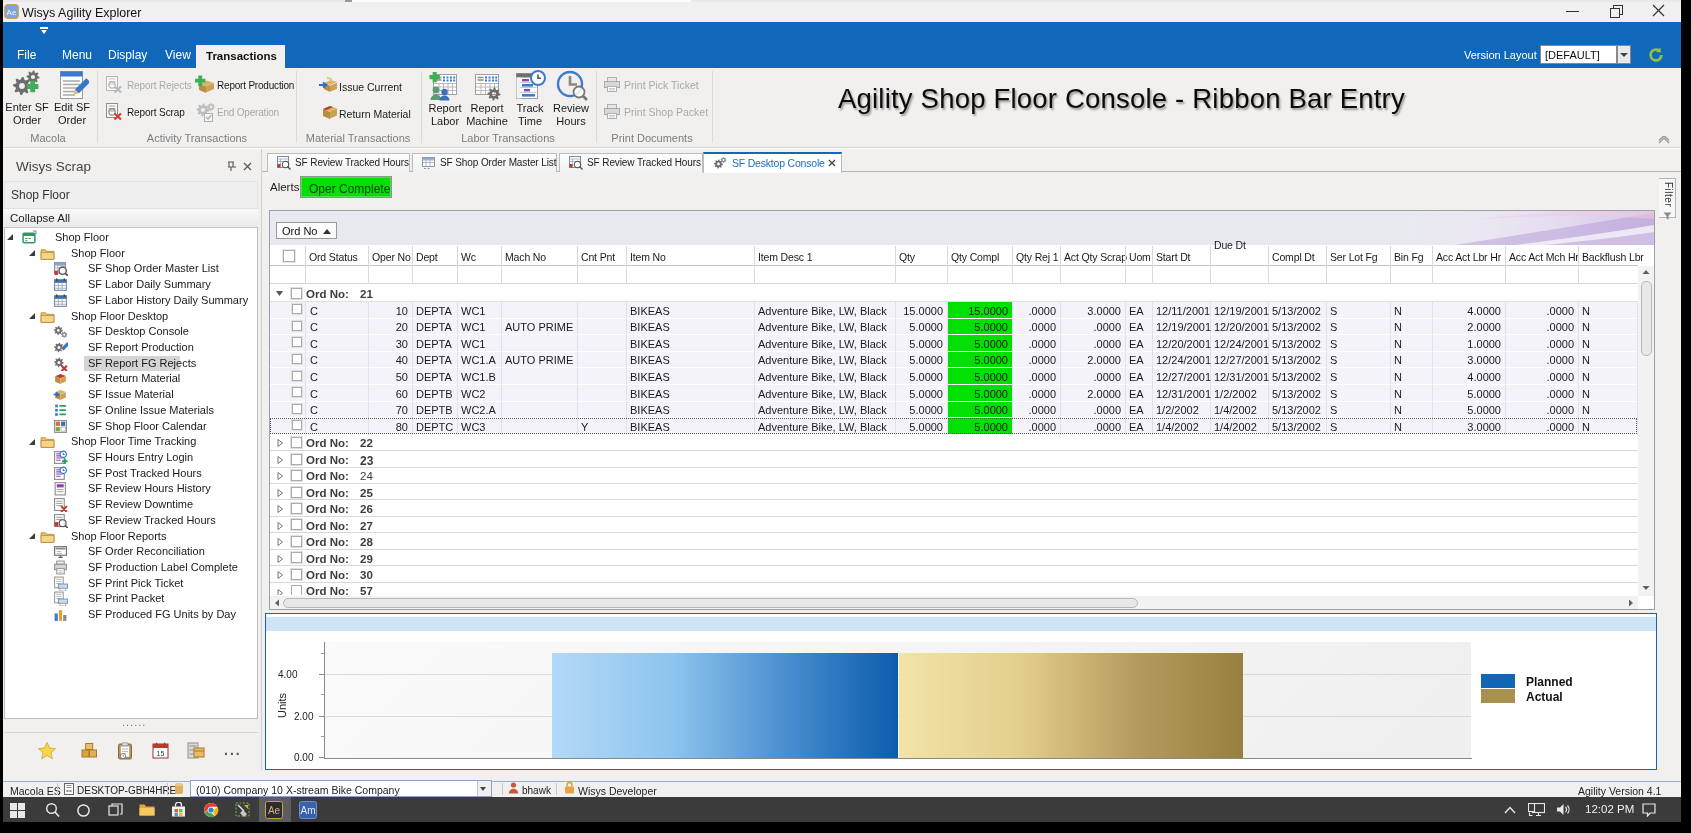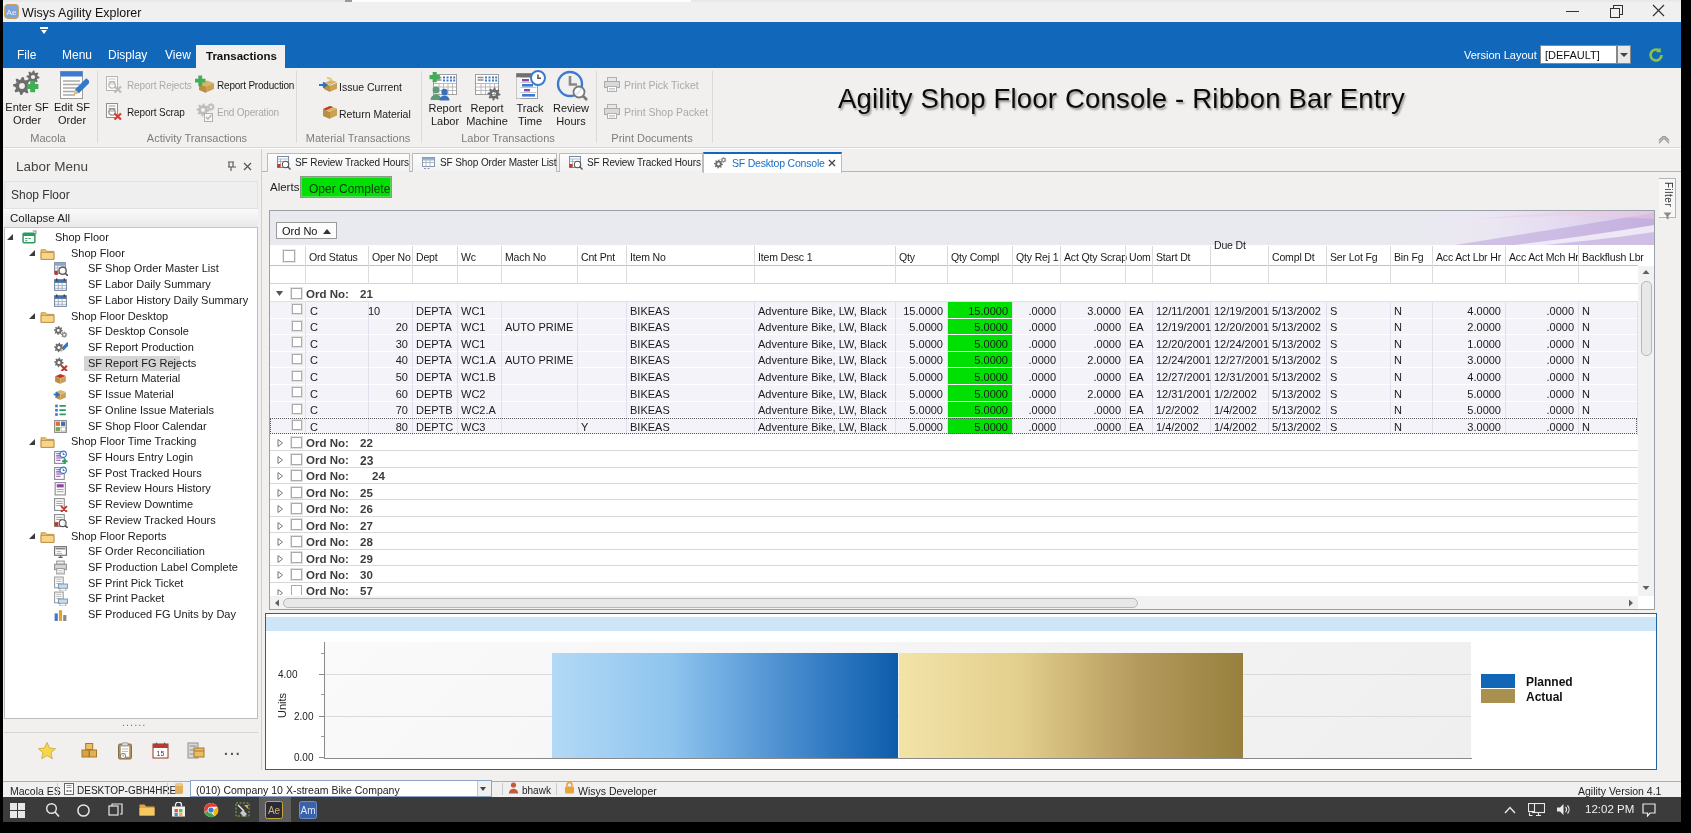--- a/index.html
+++ b/index.html
@@ -209,21 +209,21 @@
  <path d="M5 11.5 h6 M5 13 h6" stroke="#c9c9c9"></path>
 </svg>
 <div class="a tx" style="left:624px;top:106px;font-size:10.5px;color:#a9a9a9">Print Shop Packet</div>
 <div class="a tx" style="left:838px;top:83px;font-size:27.5px;letter-spacing:-0.1px;color:#0b0b0b;text-shadow:1.5px 2px 2px rgba(90,80,80,0.55);letter-spacing:0.2px">Agility Shop Floor Console - Ribbon Bar Entry</div>
 <svg class="a" style="left:1658px;top:136px" width="12" height="8" viewBox="0 0 12 8">
  <path d="M1 7 L6 2 L11 7" fill="none" stroke="#9a9a9a" stroke-width="1.4"></path>
     <path d="M1 4.5 L6 -0.5 L11 4.5" fill="none" stroke="#9a9a9a" stroke-width="1.4"></path>
 </svg>
 
 <div class="a" style="left:0;top:149px;width:262px;height:621px;background:#f1f0ef;border-right:1px solid #cfcfcf"></div>
-<div class="a tx" style="left:16px;top:159px;font-size:13.5px;color:#444">Labor Menu</div>
+<div class="a tx" style="left:16px;top:159px;font-size:13.5px;color:#444">Wisys Scrap</div>
 <svg class="a" style="left:226px;top:161px" width="10" height="11" viewBox="0 0 10 11">
     <path d="M2 1 h6 M3 1 v5 h4 v-5 M2 6 h8 M5 6 v4" stroke="#555" stroke-width="1.1" fill="none"></path>
   </svg>
 <svg class="a" style="left:243px;top:162px" width="9" height="9" viewBox="0 0 9 9">
     <path d="M1 1 L8 8 M8 1 L1 8" stroke="#555" stroke-width="1.2"></path>
   </svg>
 <div class="a" style="left:4px;top:181px;width:254px;height:28px;background:#f0efef;border:1px solid #e2e2e2"></div>
 <div class="a tx" style="left:11px;top:188px;font-size:12px;color:#333">Shop Floor</div>
 <div class="a" style="left:4px;top:209px;width:254px;height:510px;background:#fff;border:1px solid #bdbdbd"></div>
 <div class="a" style="left:4px;top:209px;width:254px;height:19px;background:linear-gradient(#fafafa,#e9e9e9);border-bottom:1px solid #c6c6c6"></div>
@@ -609,21 +609,21 @@
 <div class="a" style="left:1268px;top:302.0px;width:1px;height:16.6px;background:#e2e0ec"></div>
 <div class="a" style="left:1326px;top:302.0px;width:1px;height:16.6px;background:#e2e0ec"></div>
 <div class="a" style="left:1390px;top:302.0px;width:1px;height:16.6px;background:#e2e0ec"></div>
 <div class="a" style="left:1432px;top:302.0px;width:1px;height:16.6px;background:#e2e0ec"></div>
 <div class="a" style="left:1505px;top:302.0px;width:1px;height:16.6px;background:#e2e0ec"></div>
 <div class="a" style="left:1578px;top:302.0px;width:1px;height:16.6px;background:#e2e0ec"></div>
 <div class="a" style="left:1637px;top:302.0px;width:1px;height:16.6px;background:#e2e0ec"></div>
 <div class="a" style="left:948px;top:302.0px;width:64px;height:15.6px;background:#00e103"></div>
 <div class="a" style="left:292px;top:304.2px;width:10px;height:10px;background:#fff;border:1px solid #ababab;box-shadow:0 0 0 1px #e0e0e0"></div>
 <div class="a tx" style="left:310px;top:304.6px;font-size:11px;color:#1a1a1a">C</div>
-<div class="a tx" style="left:368px;top:304.6px;width:40px;text-align:left;font-size:11px;color:#1a1a1a">10</div>
+<div class="a tx" style="left:368px;top:304.6px;width:40px;text-align:right;font-size:11px;color:#1a1a1a">10</div>
 <div class="a tx" style="left:416px;top:304.6px;font-size:11px;color:#1a1a1a">DEPTA</div>
 <div class="a tx" style="left:461px;top:304.6px;font-size:11px;color:#1a1a1a">WC1</div>
 <div class="a tx" style="left:505px;top:304.6px;font-size:11px;color:#1a1a1a"></div>
 <div class="a tx" style="left:581px;top:304.6px;font-size:11px;color:#1a1a1a"></div>
 <div class="a tx" style="left:630px;top:304.6px;font-size:11px;color:#1a1a1a">BIKEAS</div>
 <div class="a tx" style="left:758px;top:304.6px;font-size:11px;color:#1a1a1a">Adventure Bike, LW, Black</div>
 <div class="a tx" style="left:895px;top:304.6px;width:48px;text-align:right;font-size:11px;color:#1a1a1a">15.0000</div>
 <div class="a tx" style="left:947px;top:304.6px;width:61px;text-align:right;font-size:11px;color:#1a1a1a">15.0000</div>
 <div class="a tx" style="left:1012px;top:304.6px;width:44px;text-align:right;font-size:11px;color:#1a1a1a">.0000</div>
 <div class="a tx" style="left:1060px;top:304.6px;width:61px;text-align:right;font-size:11px;color:#1a1a1a">3.0000</div>
@@ -972,21 +972,21 @@
   </svg>
 <div class="a" style="left:291px;top:453.65px;width:11px;height:11px;background:#fff;border:1px solid #ababab;box-shadow:0 0 0 1px #e0e0e0"></div>
 <div class="a tx" style="left:306px;top:453.8px;font-size:11.5px;font-weight:bold;color:#3c3c3c">Ord No:</div>
 <div class="a tx" style="left:360px;top:453.8px;font-size:12px;font-weight:bold;color:#3c3c3c">23</div>
 <div class="a" style="left:270px;top:467.7px;width:1368px;height:16.4px;background:#fff;border-bottom:1px solid #d8d8d8"></div>
 <svg class="a" style="left:277px;top:472.2px" width="6" height="8" viewBox="0 0 6 8">
     <path d="M1 0.5 L5.5 4 L1 7.5 Z" fill="none" stroke="#777" stroke-width="1"></path>
   </svg>
 <div class="a" style="left:291px;top:470.09999999999997px;width:11px;height:11px;background:#fff;border:1px solid #ababab;box-shadow:0 0 0 1px #e0e0e0"></div>
 <div class="a tx" style="left:306px;top:470.2px;font-size:11.5px;font-weight:bold;color:#3c3c3c">Ord No:</div>
-<div class="a tx" style="left:372px;top:470.2px;font-size:11.5px;font-weight:bold;color:#3c3c3c">24</div>
+<div class="a tx" style="left:360px;top:470.2px;font-size:11.5px;font-weight:normal;color:#3c3c3c">24</div>
 <div class="a" style="left:270px;top:484.1px;width:1368px;height:16.4px;background:#fff;border-bottom:1px solid #d8d8d8"></div>
 <svg class="a" style="left:277px;top:488.6px" width="6" height="8" viewBox="0 0 6 8">
     <path d="M1 0.5 L5.5 4 L1 7.5 Z" fill="none" stroke="#777" stroke-width="1"></path>
   </svg>
 <div class="a" style="left:291px;top:486.54999999999995px;width:11px;height:11px;background:#fff;border:1px solid #ababab;box-shadow:0 0 0 1px #e0e0e0"></div>
 <div class="a tx" style="left:306px;top:486.6px;font-size:11.5px;font-weight:bold;color:#3c3c3c">Ord No:</div>
 <div class="a tx" style="left:360px;top:486.6px;font-size:11.5px;font-weight:bold;color:#3c3c3c">25</div>
 <div class="a" style="left:270px;top:500.6px;width:1368px;height:16.4px;background:#fff;border-bottom:1px solid #d8d8d8"></div>
 <svg class="a" style="left:277px;top:505.1px" width="6" height="8" viewBox="0 0 6 8">
     <path d="M1 0.5 L5.5 4 L1 7.5 Z" fill="none" stroke="#777" stroke-width="1"></path>

